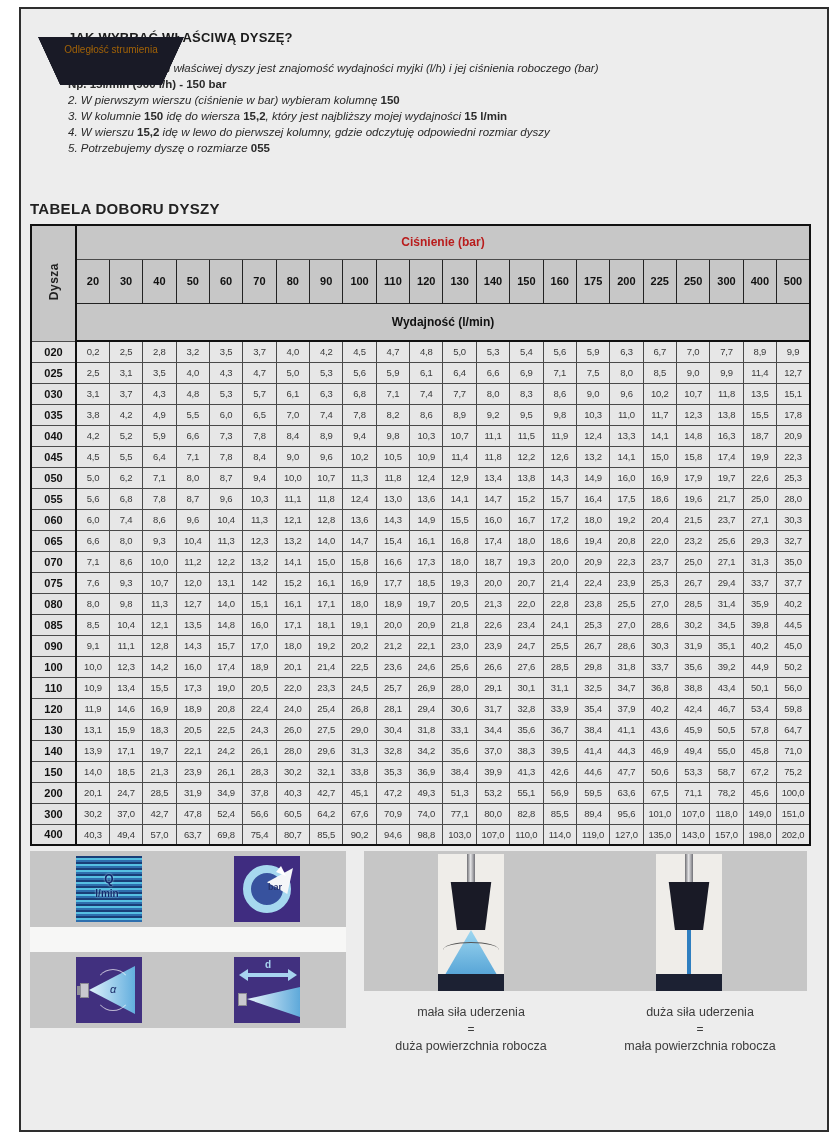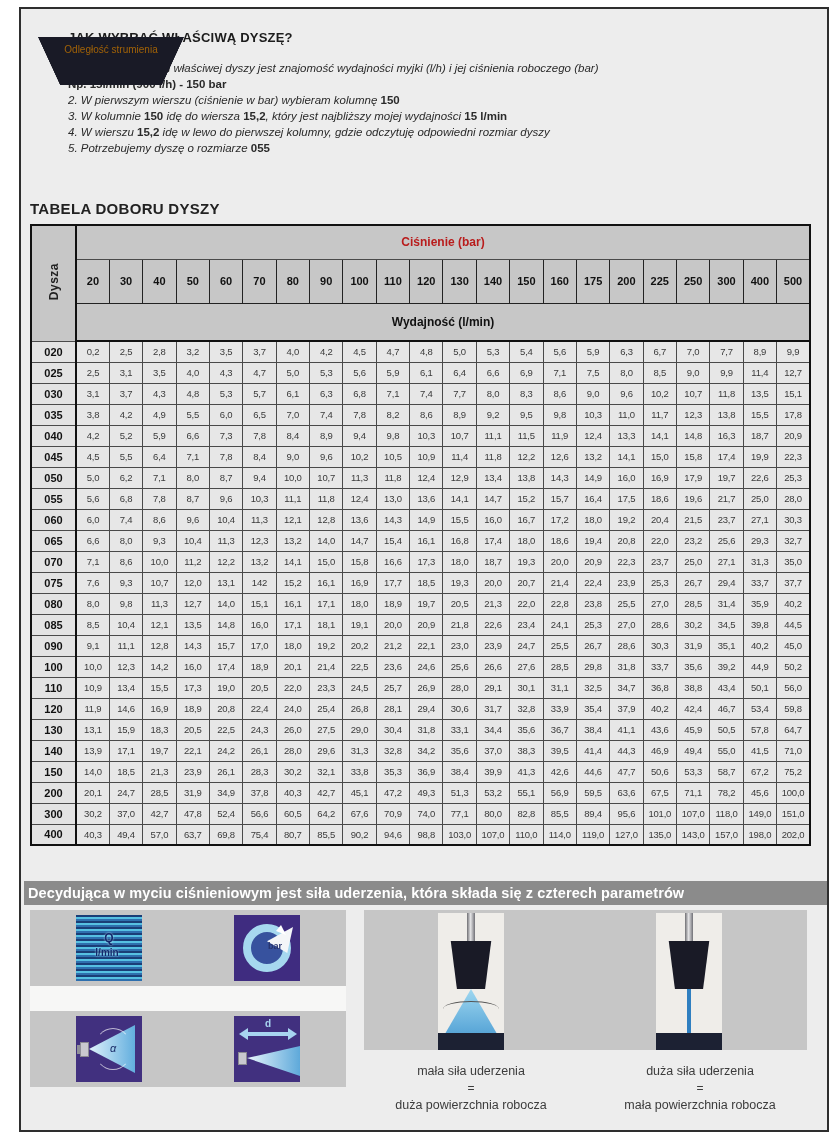--- a/index.html
+++ b/index.html
@@ -672,21 +672,21 @@
             <td>34,2</td>
             <td>35,6</td>
             <td>37,0</td>
             <td>38,3</td>
             <td>39,5</td>
             <td>41,4</td>
             <td>44,3</td>
             <td>46,9</td>
             <td>49,4</td>
             <td>55,0</td>
-            <td>41,5</td>
+            <td>45,8</td>
             <td>71,0</td>
           </tr>
           <tr>
             <th>150</th>
             <td>14,0</td>
             <td>18,5</td>
             <td>21,3</td>
             <td>23,9</td>
             <td>26,1</td>
             <td>28,3</td>
@@ -778,21 +778,20 @@
             <td>127,0</td>
             <td>135,0</td>
             <td>143,0</td>
             <td>157,0</td>
             <td>198,0</td>
             <td>202,0</td>
           </tr>
         </tbody>
       </table>
 
-    <div class="banner">Decydująca w myciu ciśnieniowym jest siła uderzenia, która składa się z czterech parametrów</div>
     <div class="impact-body">
 
       <div class="params-col">
         <div class="panel">
           <div class="tile-slot">
             <div class="tile water">
               <div class="q-top">Q</div>
               <div class="q-bot">l/min</div>
             </div>
           </div>

